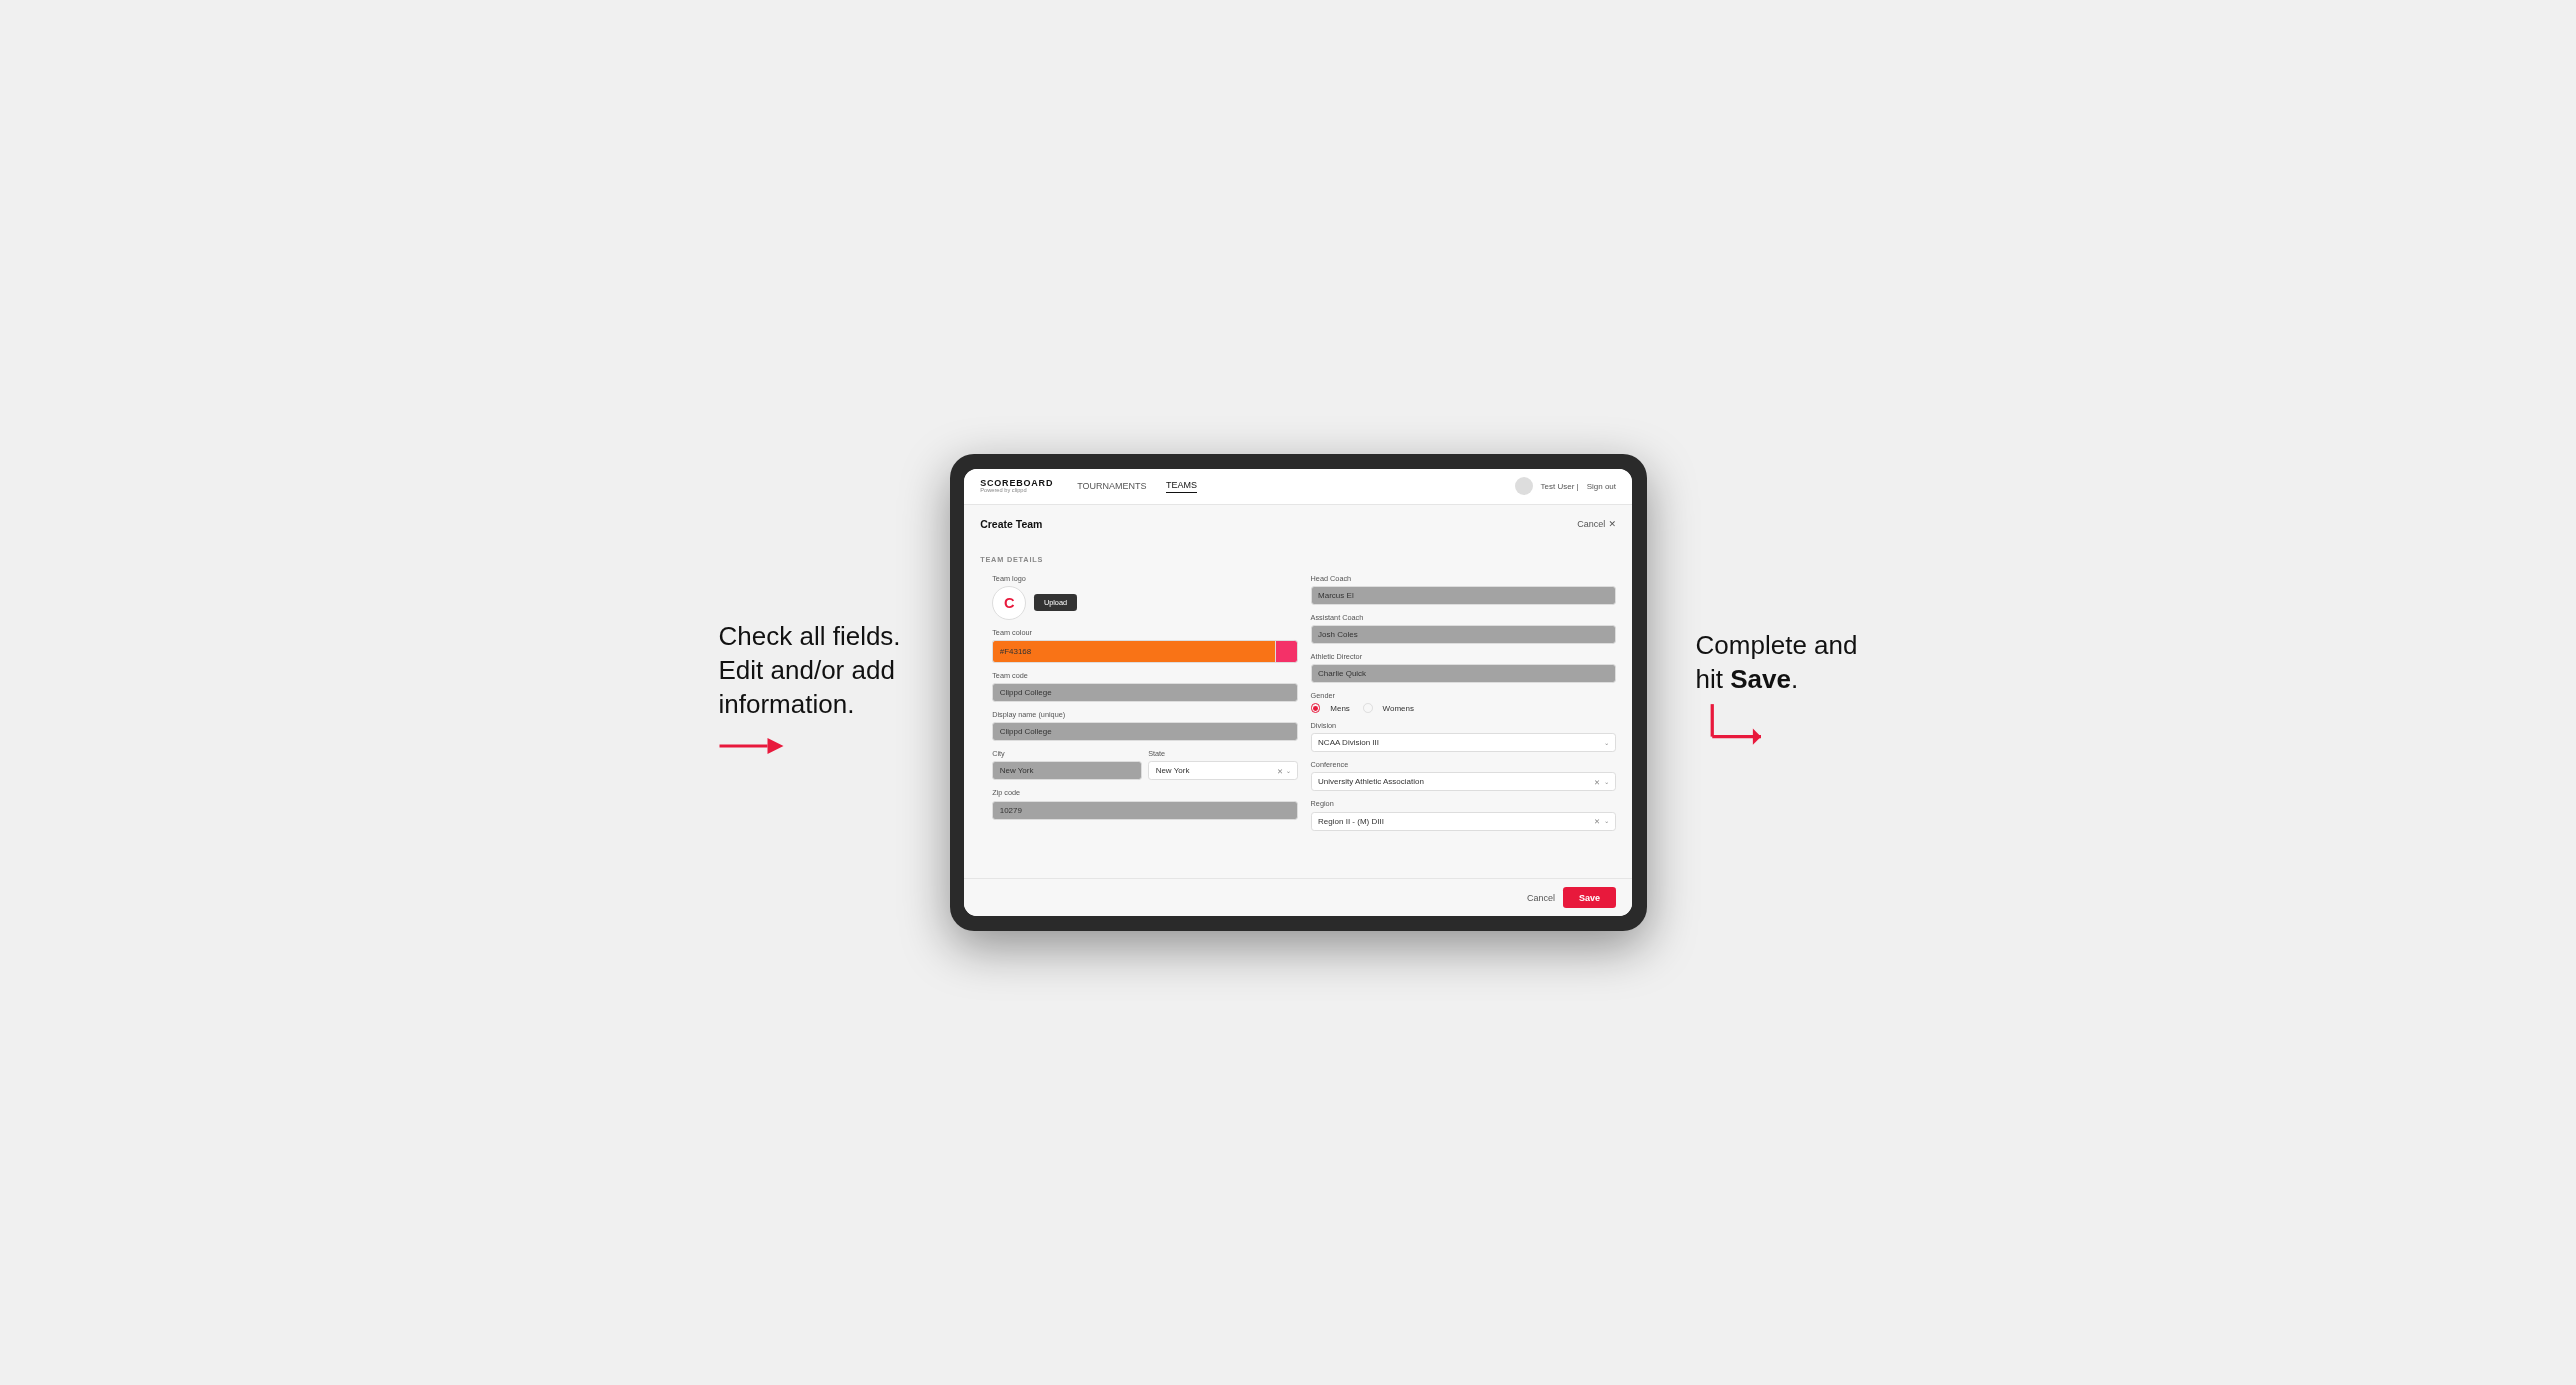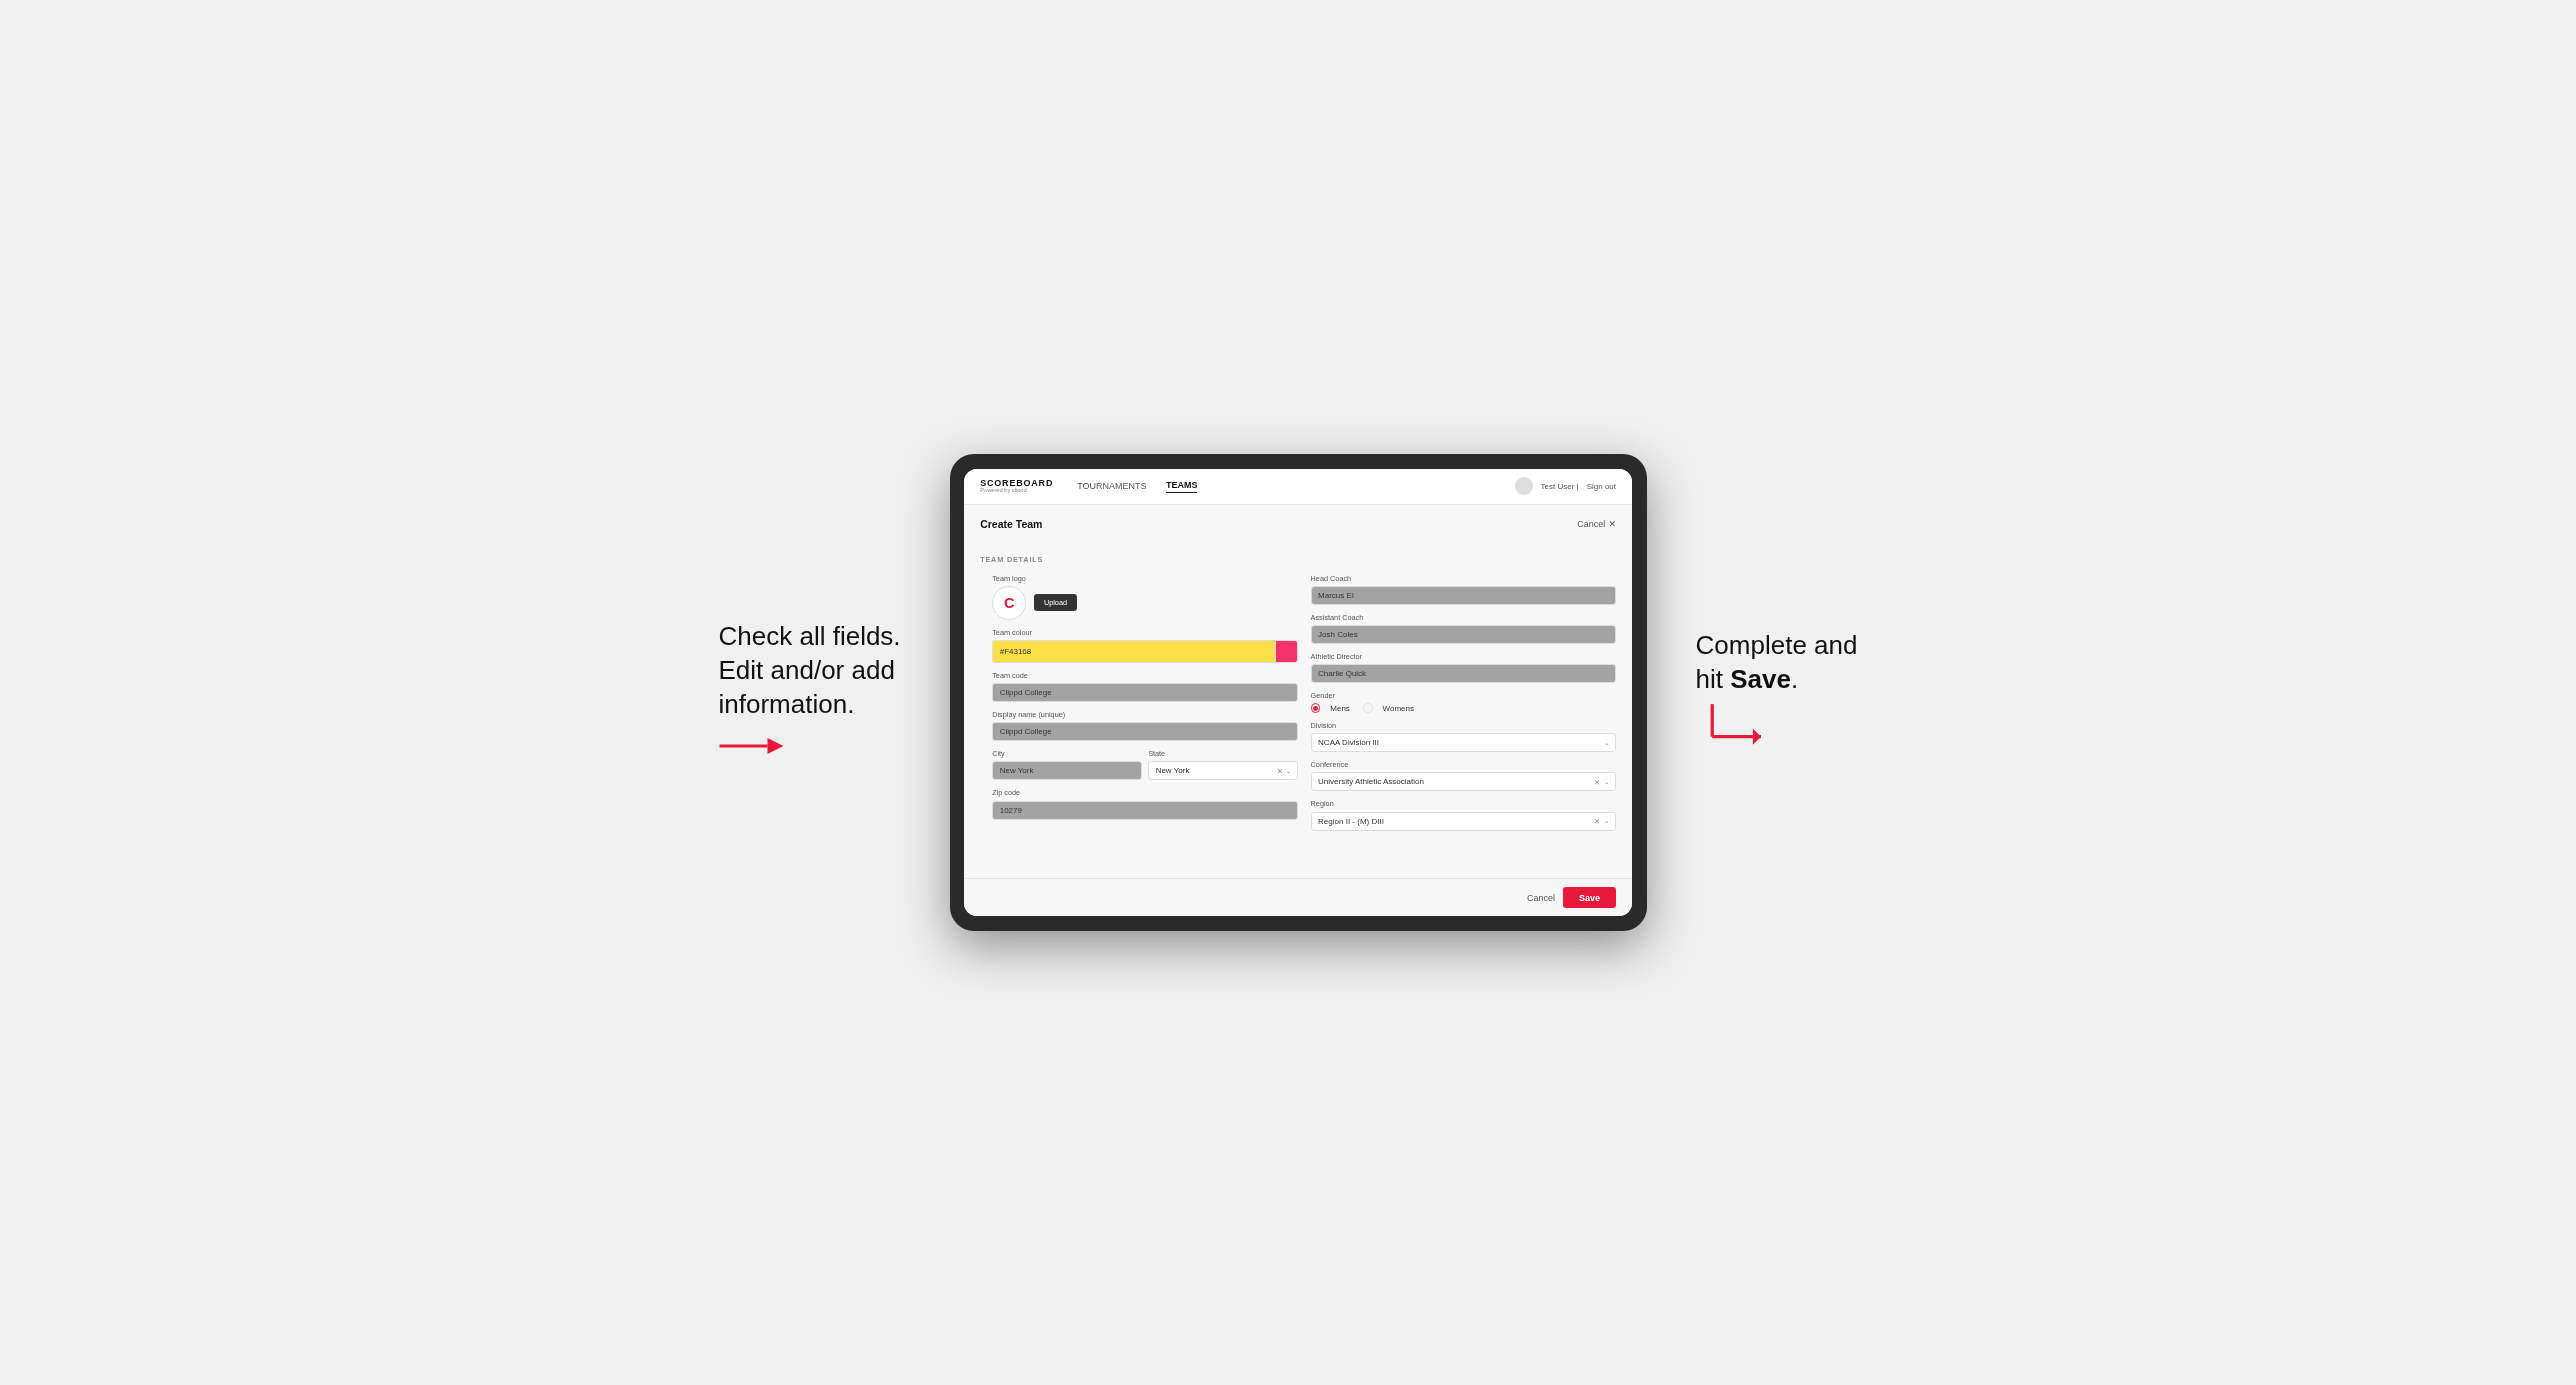--- a/index.html
+++ b/index.html
@@ -79,21 +79,21 @@
       font-size: 9px;
       color: #555;
       cursor: pointer;
       padding-bottom: 1.6px;
       text-decoration: none;
     }
 
     .nav-link.active {
       color: #111;
       border-bottom: 1.6px solid #111;
-      font-weight: 700;
+      font-weight: 400;
     }
 
     .nav-right {
       display: flex;
       align-items: center;
       gap: 8px;
       font-size: 8px;
       color: #555;
     }
 
@@ -213,21 +213,21 @@
 
     
     .color-row {
       display: flex;
       gap: 0;
       width: 100%;
     }
 
     .color-input {
       flex: 1;
-      background: #fde047;
+      background: #f97316;
       border: 0.8px solid #ddd;
       border-right: none;
       border-radius: 3.2px 0 0 3.2px;
       padding: 4px 6.5px;
       font-size: 8px;
       color: #333;
       outline: none;
     }
 
     .color-swatch {

